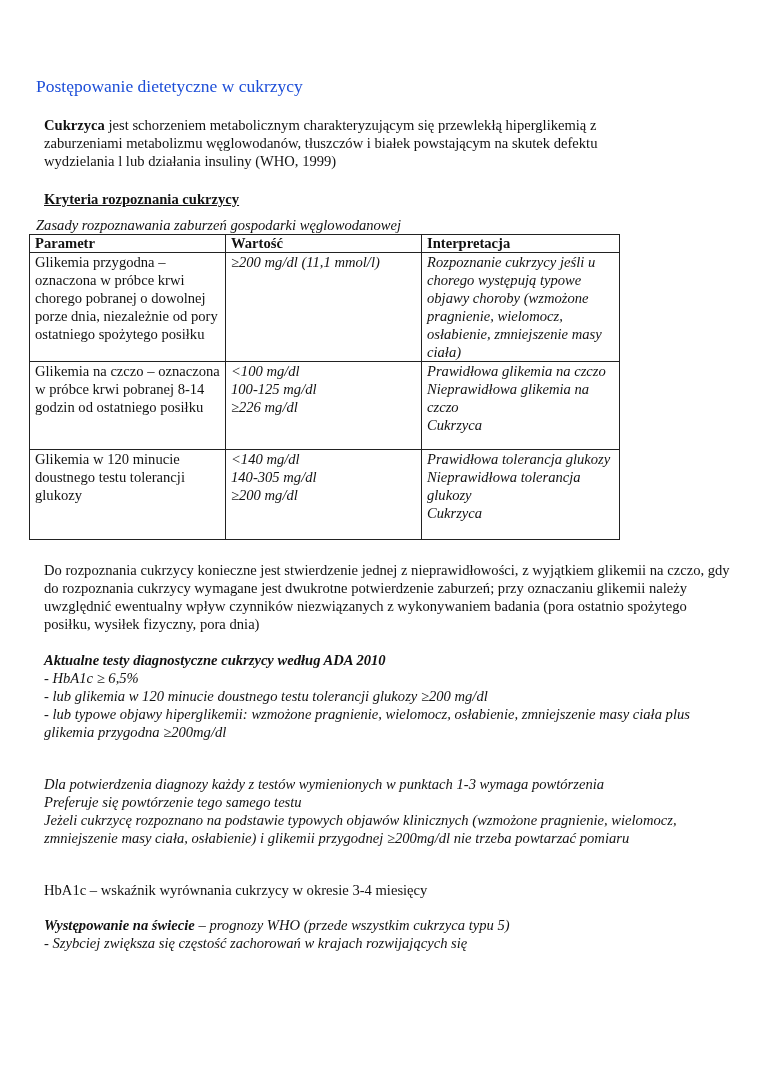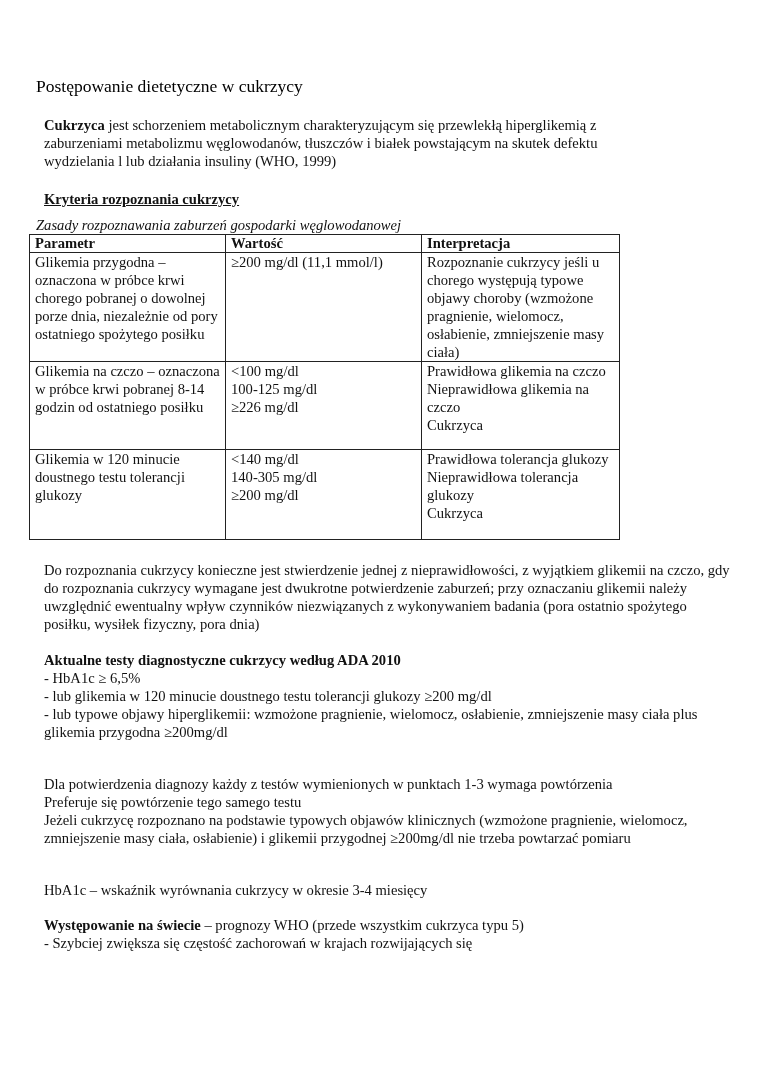--- a/index.html
+++ b/index.html
@@ -4,39 +4,39 @@
   <style>
     html, body { margin: 0; padding: 0; background: #ffffff; }
     body {
       width: 760px; height: 1075px; position: relative; overflow: hidden;
       font-family: "Liberation Serif", "DejaVu Serif", serif;
       color: #111;
       font-size: 14.6px;
       line-height: 18px;
     }
     .page { position: absolute; left: 36px; top: 0; width: 690px; }
-    .title { position: absolute; top: 76px; left: 0; font-size: 17.5px; line-height: 20px; color: #000000; }
+    .title { position: absolute; top: 76px; left: 0; font-size: 17.5px; line-height: 20px; color: #1d4ed8; }
     .p { position: absolute; left: 0; width: 690px; margin: 8px; }
     .intro { top: 108px; width: 590px; }
     b { font-weight: bold; }
     .h-underline { text-decoration: underline; font-weight: bold; }
     .criteria-heading { top: 182px; }
     .caption { position: absolute; top: 216px; left: 0; font-style: italic; }
     table {
       position: absolute; top: 234px; left: -7px; width: 590px;
       border-collapse: collapse; table-layout: fixed;
       font-size: 14.6px; line-height: 18px;
     }
     td, th {
       border: 1px solid #222; vertical-align: top; text-align: left;
       padding: 0 4px 0 5px;
     }
     th { font-weight: bold; height: 17px; line-height: 17px; }
     col.c1 { width: 196px; } col.c2 { width: 196px; } col.c3 { width: 198px; }
-    .line { display: block; }
+    .line { display: block; font-style: italic; }
     .diag { top: 553px; }
     .ada { top: 643px; }
     .confirm { top: 767px; }
     .hba { top: 873px; }
     .world { top: 908px; }
   </style>
 </head>
 <body>
 
 <div class="page">

